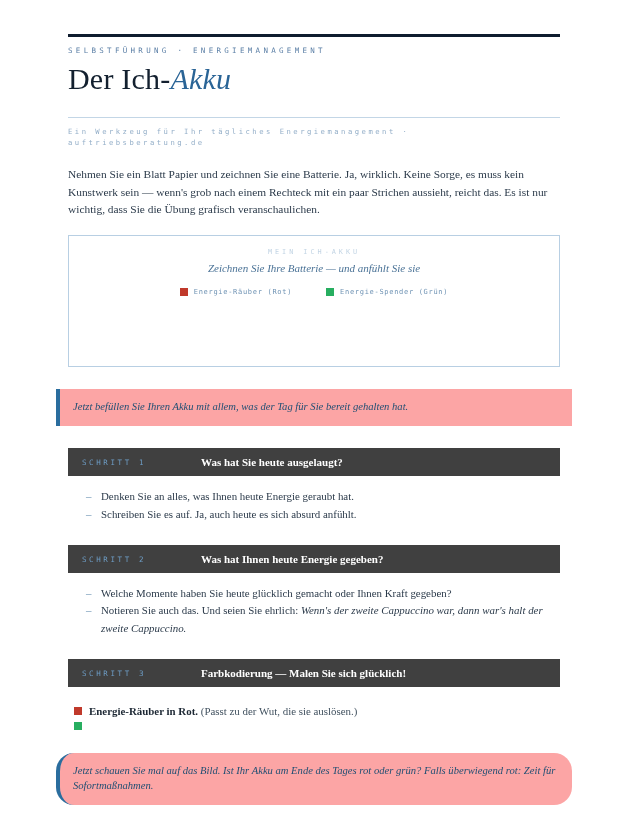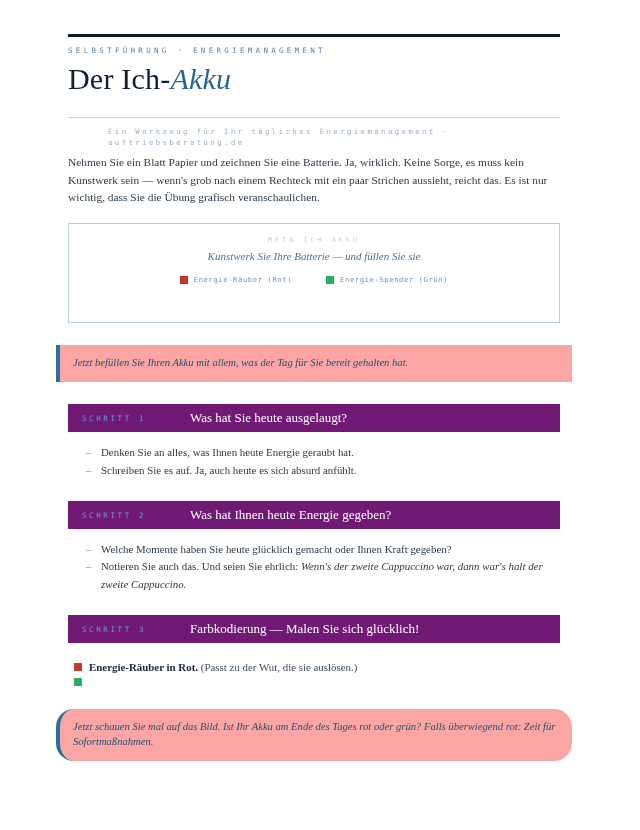--- a/index.html
+++ b/index.html
@@ -58,37 +58,36 @@
     width: 100%;
   }
   .subtitle {
     margin-top: 8px;
     font-family: "DejaVu Sans Mono", monospace;
     font-size: 7.2px;
     letter-spacing: 2.5px;
     line-height: 1.55;
     color: #93aec8;
     max-width: 470px;
-    margin-left: 40px;
   }
 
   
   .intro {
-    margin-top: 6px;
+    margin-top: 18px;
     font-size: 11.4px;
     line-height: 1.56;
     color: #2b3a4a;
     text-align: left;
   }
 
   
   .draw-box {
     margin-top: 16px;
     border: 1px solid #b8cfe3;
-    height: 100px;
+    height: 132px;
     box-sizing: border-box;
     padding-top: 12px;
     text-align: center;
     background: #ffffff;
   }
   .draw-eyebrow {
     font-family: "DejaVu Sans Mono", monospace;
     font-size: 6.8px;
     letter-spacing: 3px;
     color: #c2d4e4;
@@ -135,40 +134,41 @@
     box-sizing: border-box;
     margin-left: -12px;
     margin-right: -12px;
   }
   .callout-top { margin-top: 22px; }
   .callout-bottom { margin-top: 22px; border-radius: 18px; }
 
   
   .step-bar {
     margin-top: 22px;
-    background: #701a75;
+    background: #404040;
     height: 28px;
     display: flex;
     align-items: center;
     padding-left: 14px;
     box-sizing: border-box;
+    gap: 11px;
   }
   .step-kicker {
     font-family: "DejaVu Sans Mono", monospace;
     font-size: 7.5px;
     letter-spacing: 2.6px;
     color: #6d9cc4;
     text-transform: uppercase;
     width: 108px;
     flex: none;
   }
   .step-title {
     font-family: "Liberation Serif", serif;
-    font-weight: normal;
-    font-size: 13px;
+    font-weight: bold;
+    font-size: 11px;
     color: #ffffff;
   }
 
   
   .bullets {
     margin: 12px 0 0 18px;
     padding: 0;
     list-style: none;
   }
   .bullets li {
@@ -222,21 +222,21 @@
   <h1 class="title"><span>Der Ich-</span><span class="accent">Akku</span></h1>
 
   <div class="thin-rule"></div>
 
   <div class="subtitle">Ein Werkzeug für Ihr tägliches Energiemanagement · auftriebsberatung.de</div>
 
   <p class="intro">Nehmen Sie ein Blatt Papier und zeichnen Sie eine Batterie. Ja, wirklich. Keine Sorge, es muss kein Kunstwerk sein — wenn's grob nach einem Rechteck mit ein paar Strichen aussieht, reicht das. Es ist nur wichtig, dass Sie die Übung grafisch veranschaulichen.</p>
 
   <div class="draw-box">
     <div class="draw-eyebrow">MEIN ICH-AKKU</div>
-    <div class="draw-caption">Kunstwerk Sie Ihre Batterie — und füllen Sie sie</div>
+    <div class="draw-caption">Zeichnen Sie Ihre Batterie — und anfühlt Sie sie</div>
     <div class="legend">
       <div class="legend-item">
         <span class="swatch" style="background: rgb(192, 57, 43);"></span>
         <span class="legend-label">Energie-Räuber (Rot)</span>
       </div>
       <div class="legend-item">
         <span class="swatch" style="background: rgb(39, 174, 96);"></span>
         <span class="legend-label">Energie-Spender (Grün)</span>
       </div>
     </div>

